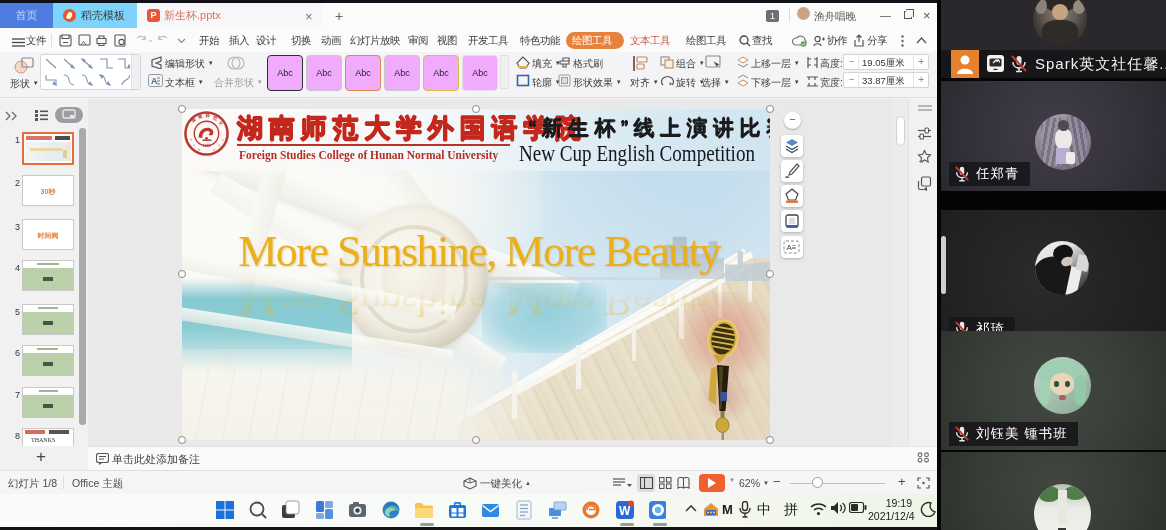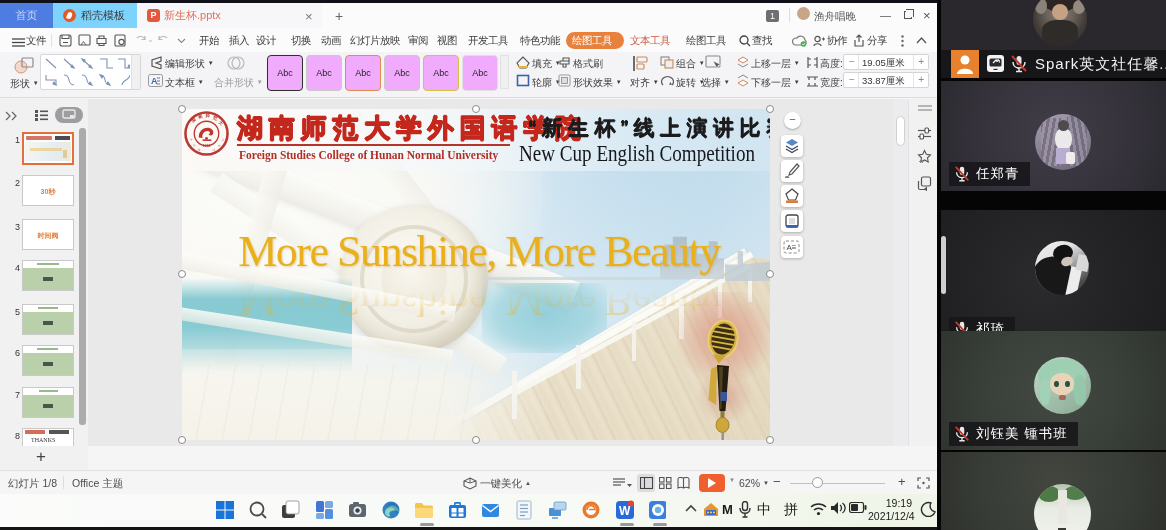--- a/index.html
+++ b/index.html
@@ -518,20 +518,37 @@
           <line x1="2" y1="13" x2="4" y2="11"></line>
           <line x1="5" y1="14" x2="6.5" y2="12.5"></line>
         </g>
       </svg>
   <svg class="abs" style="left:8px;top:77px" width="15" height="15">
         <rect x="4.5" y="1" width="9" height="9" rx="1.5" fill="none" stroke="#555" stroke-width="1.2"></rect>
         <path d="M10 13.5H3c-1 0-1.5-0.5-1.5-1.5V5" fill="none" stroke="#555" stroke-width="1.2"></path>
         <path d="M7 13l3-2.5v5z" fill="#555"></path>
       </svg>
  </div>
+ <div id="notesbar">
+  <svg class="abs" style="left:8px;top:6px" width="13" height="12">
+        <rect x="0.5" y="0.5" width="12" height="9" rx="2" fill="none" stroke="#555" stroke-width="1.1"></rect>
+        <line x1="3" y1="3.5" x2="10" y2="3.5" stroke="#555"></line>
+        <line x1="3" y1="6" x2="8" y2="6" stroke="#555"></line>
+        <path d="M3 10l0 2 3-2" fill="#555"></path>
+      </svg>
+  <div class="abs" style="left:24px;top:5px;font-size:11px;color:#3d3d3d">单击此处添加备注</div>
+  <svg class="abs" style="left:829px;top:5px" width="13" height="11">
+        <g fill="none" stroke="#666" stroke-width="1.1">
+          <circle cx="3" cy="2.8" r="1.9"></circle>
+          <circle cx="9.5" cy="2.8" r="1.9"></circle>
+          <circle cx="3" cy="8.2" r="1.9"></circle>
+          <circle cx="9.5" cy="8.2" r="1.9"></circle>
+        </g>
+      </svg>
+ </div>
  <div id="notesleft">
       <div class="abs" style="left:36px;top:1px;font-size:17px;color:#444">+</div>
     </div>
  <div id="statusbar">
   <div class="sbtxt" style="left:8px">幻灯片 1/8</div>
   <div class="abs" style="left:63px;top:5px;width:1px;height:13px;background:#ddd"></div>
   <div class="sbtxt" style="left:72px">Office 主题</div>
   <svg class="abs" style="left:463px;top:6px" width="14" height="13">
         <path d="M7 1l6 3v5l-6 3-6-3V4z" fill="none" stroke="#555" stroke-width="1.1"></path>
         <path d="M7 1v5m0 0L1 4m6 2l6-2" stroke="#555" stroke-width="0.9" fill="none"></path>

